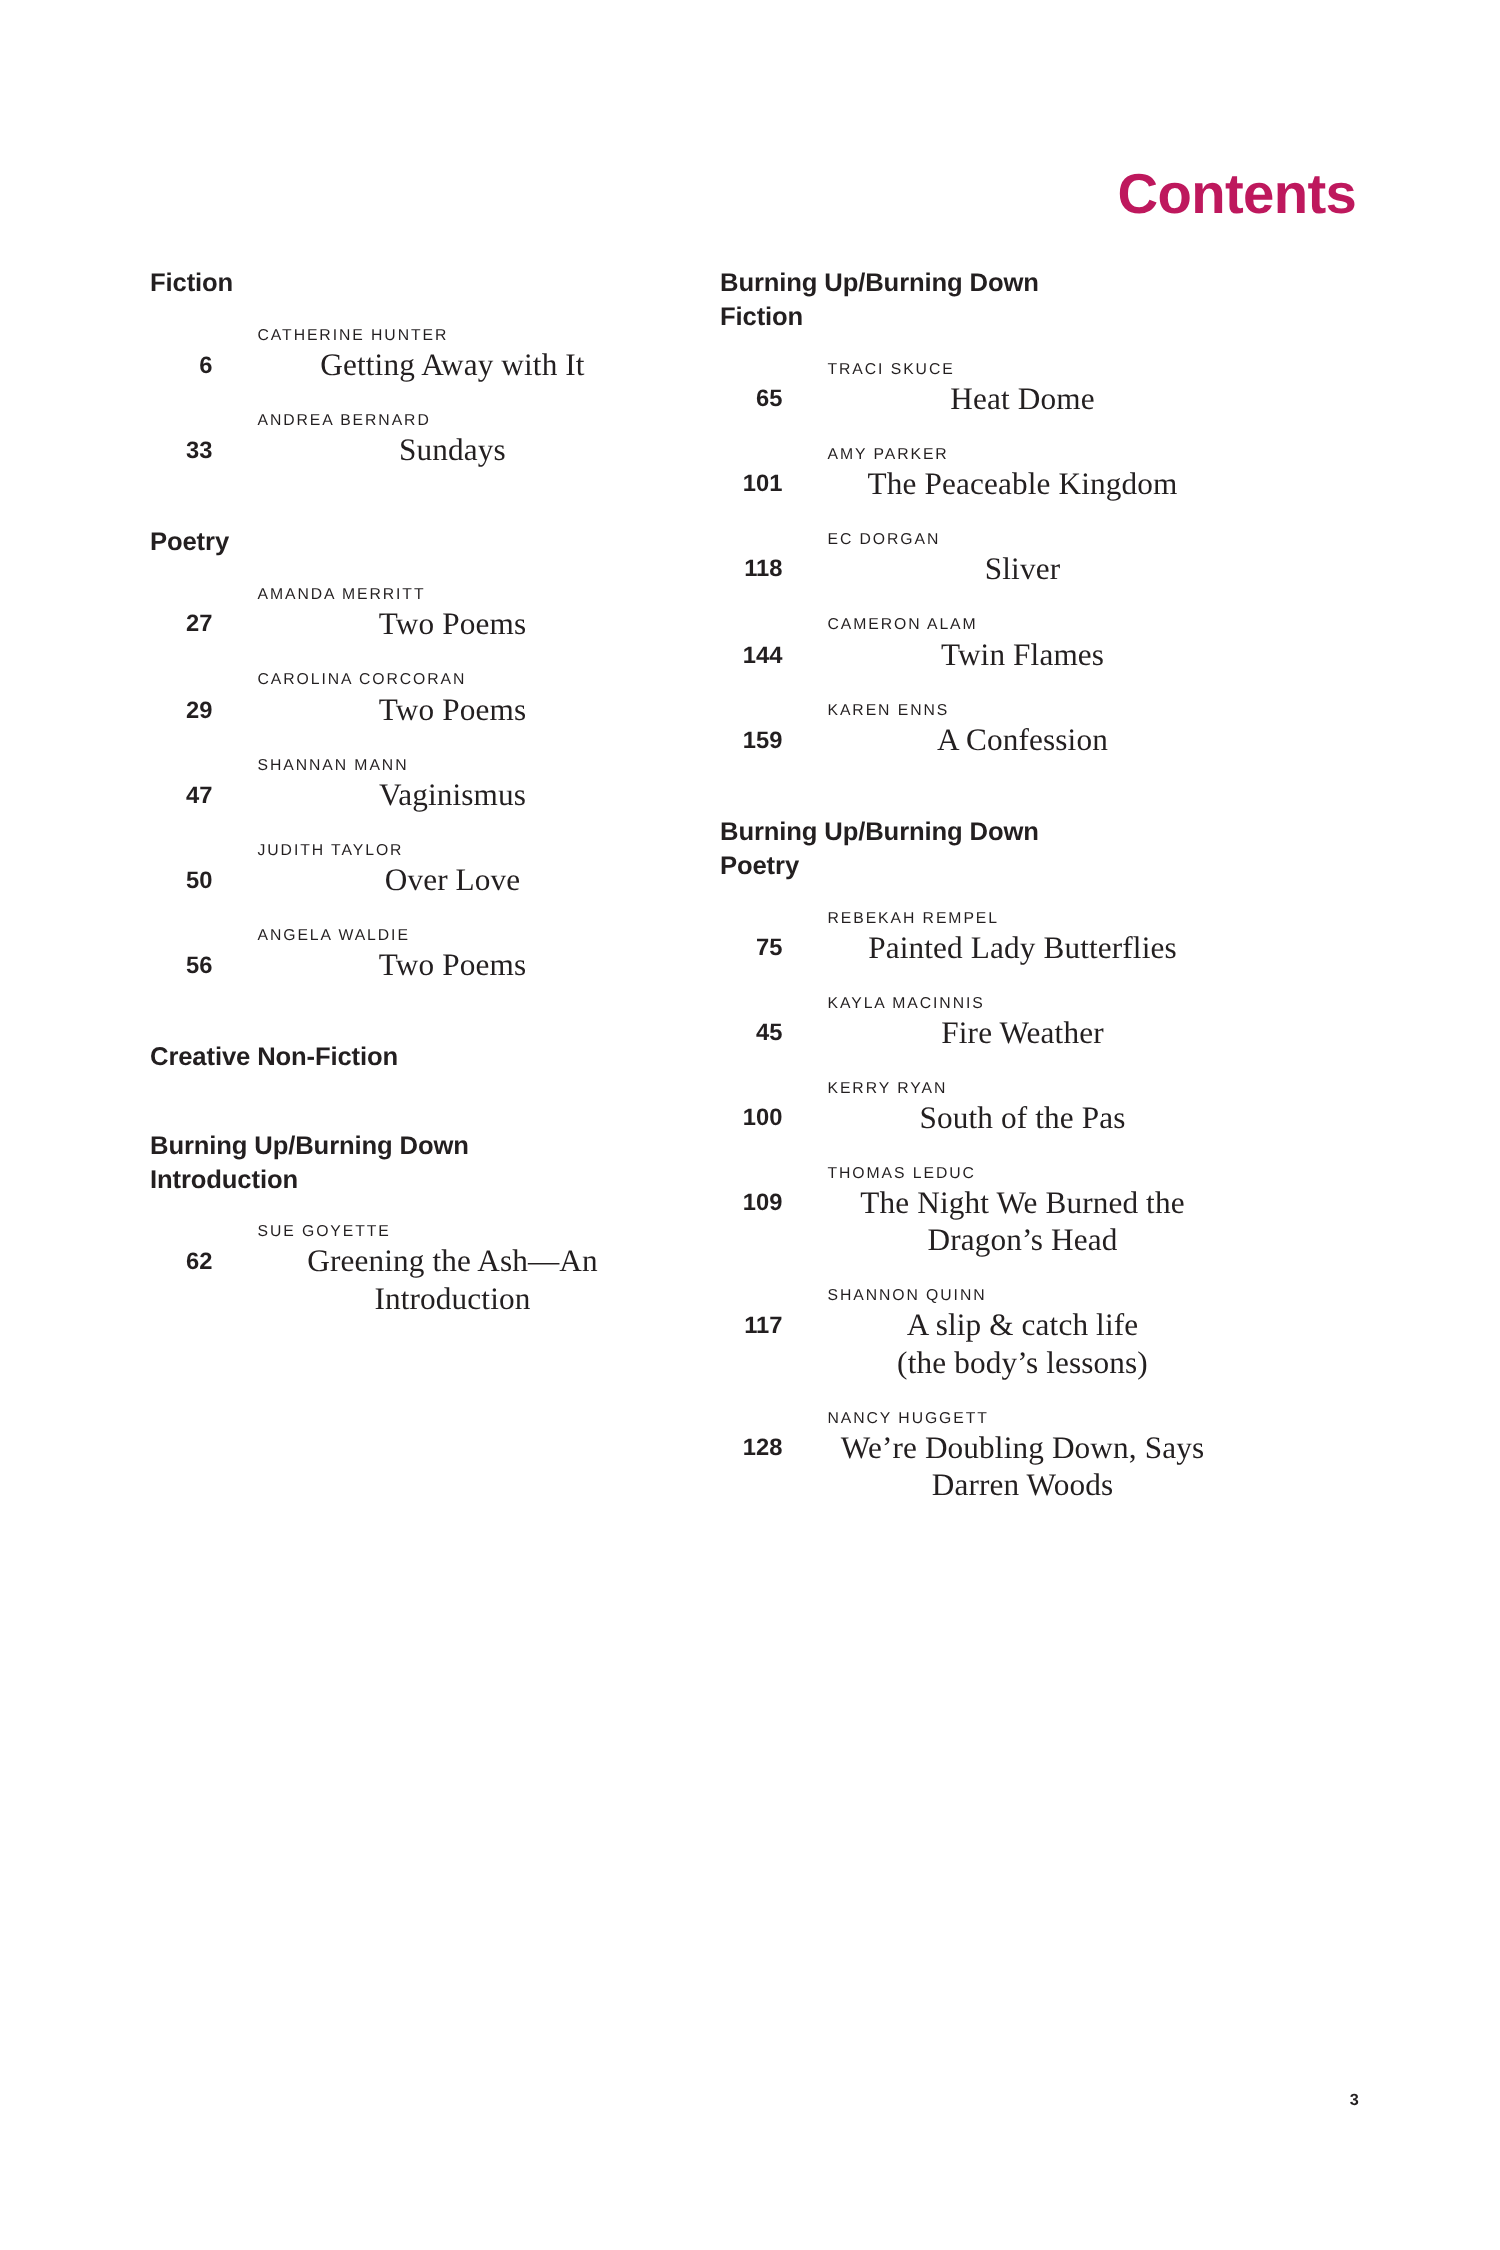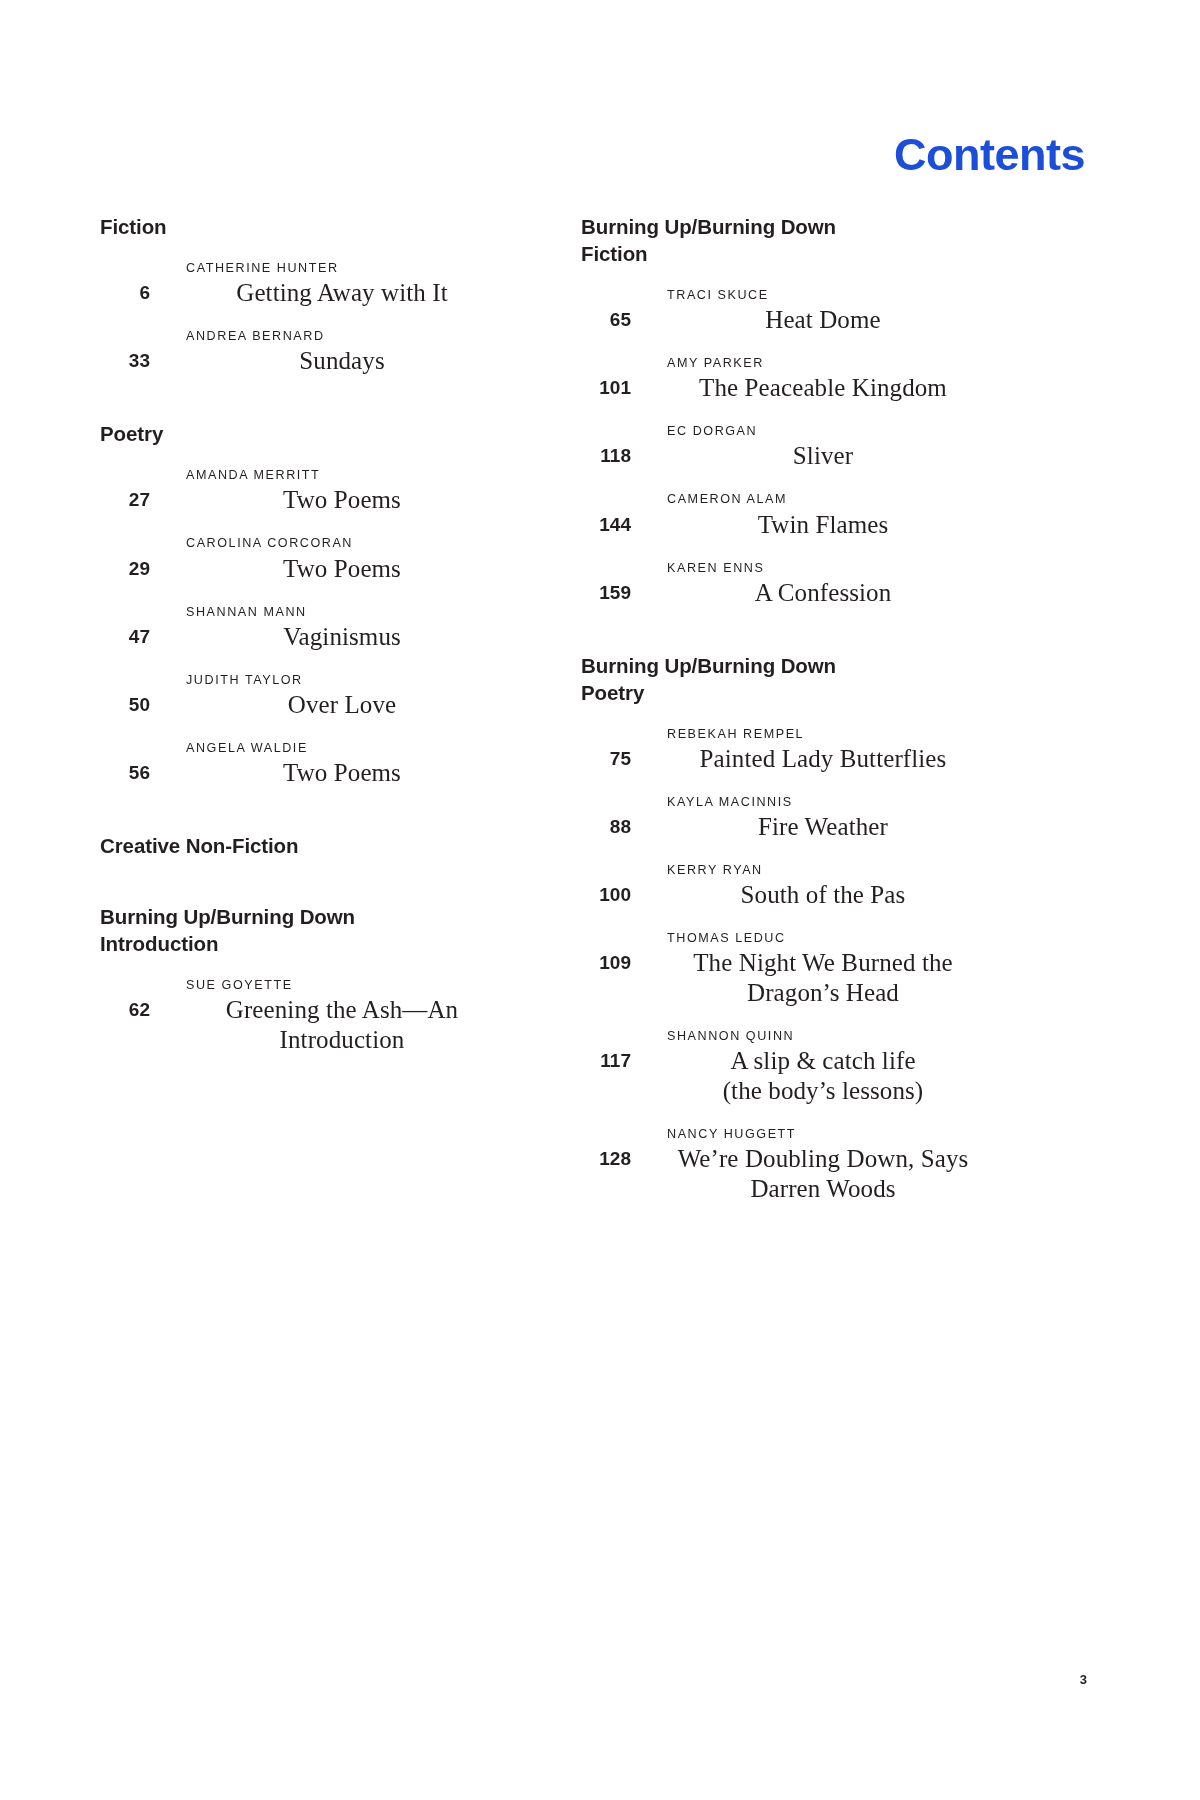--- a/index.html
+++ b/index.html
@@ -15,32 +15,32 @@
   .page { position:absolute; inset:0; }
 
   
   .page-title {
     position:absolute;
     top:132px; right:115px;
     font-family:"Liberation Sans", sans-serif;
     font-weight:bold;
     font-size:45px;
     letter-spacing:-0.5px;
-    color:#1d4ed8;
+    color:#be185d;
     line-height:1.0;
     text-align:right;
   }
 
   
   .columns {
     position:absolute;
-    top:213px; left:100px;
+    top:213px; left:120px;
     width:900px;
     display:flex;
-    gap:63px;
+    gap:38px;
   }
   .col { width:418px; }
 
   
   .section-heading {
     font-family:"Liberation Sans", sans-serif;
     font-weight:bold;
     font-size:20.5px;
     line-height:1.32;
     color:#231f20;
@@ -227,21 +227,21 @@
           <div class="entry">
             <div class="entry-author">REBEKAH REMPEL</div>
             <div class="entry-row">
               <div class="entry-page">75</div>
               <div class="entry-title">Painted Lady Butterflies</div>
             </div>
           </div>
           <div class="entry">
             <div class="entry-author">KAYLA MACINNIS</div>
             <div class="entry-row">
-              <div class="entry-page">88</div>
+              <div class="entry-page">45</div>
               <div class="entry-title">Fire Weather</div>
             </div>
           </div>
           <div class="entry">
             <div class="entry-author">KERRY RYAN</div>
             <div class="entry-row">
               <div class="entry-page">100</div>
               <div class="entry-title">South of the Pas</div>
             </div>
           </div>

